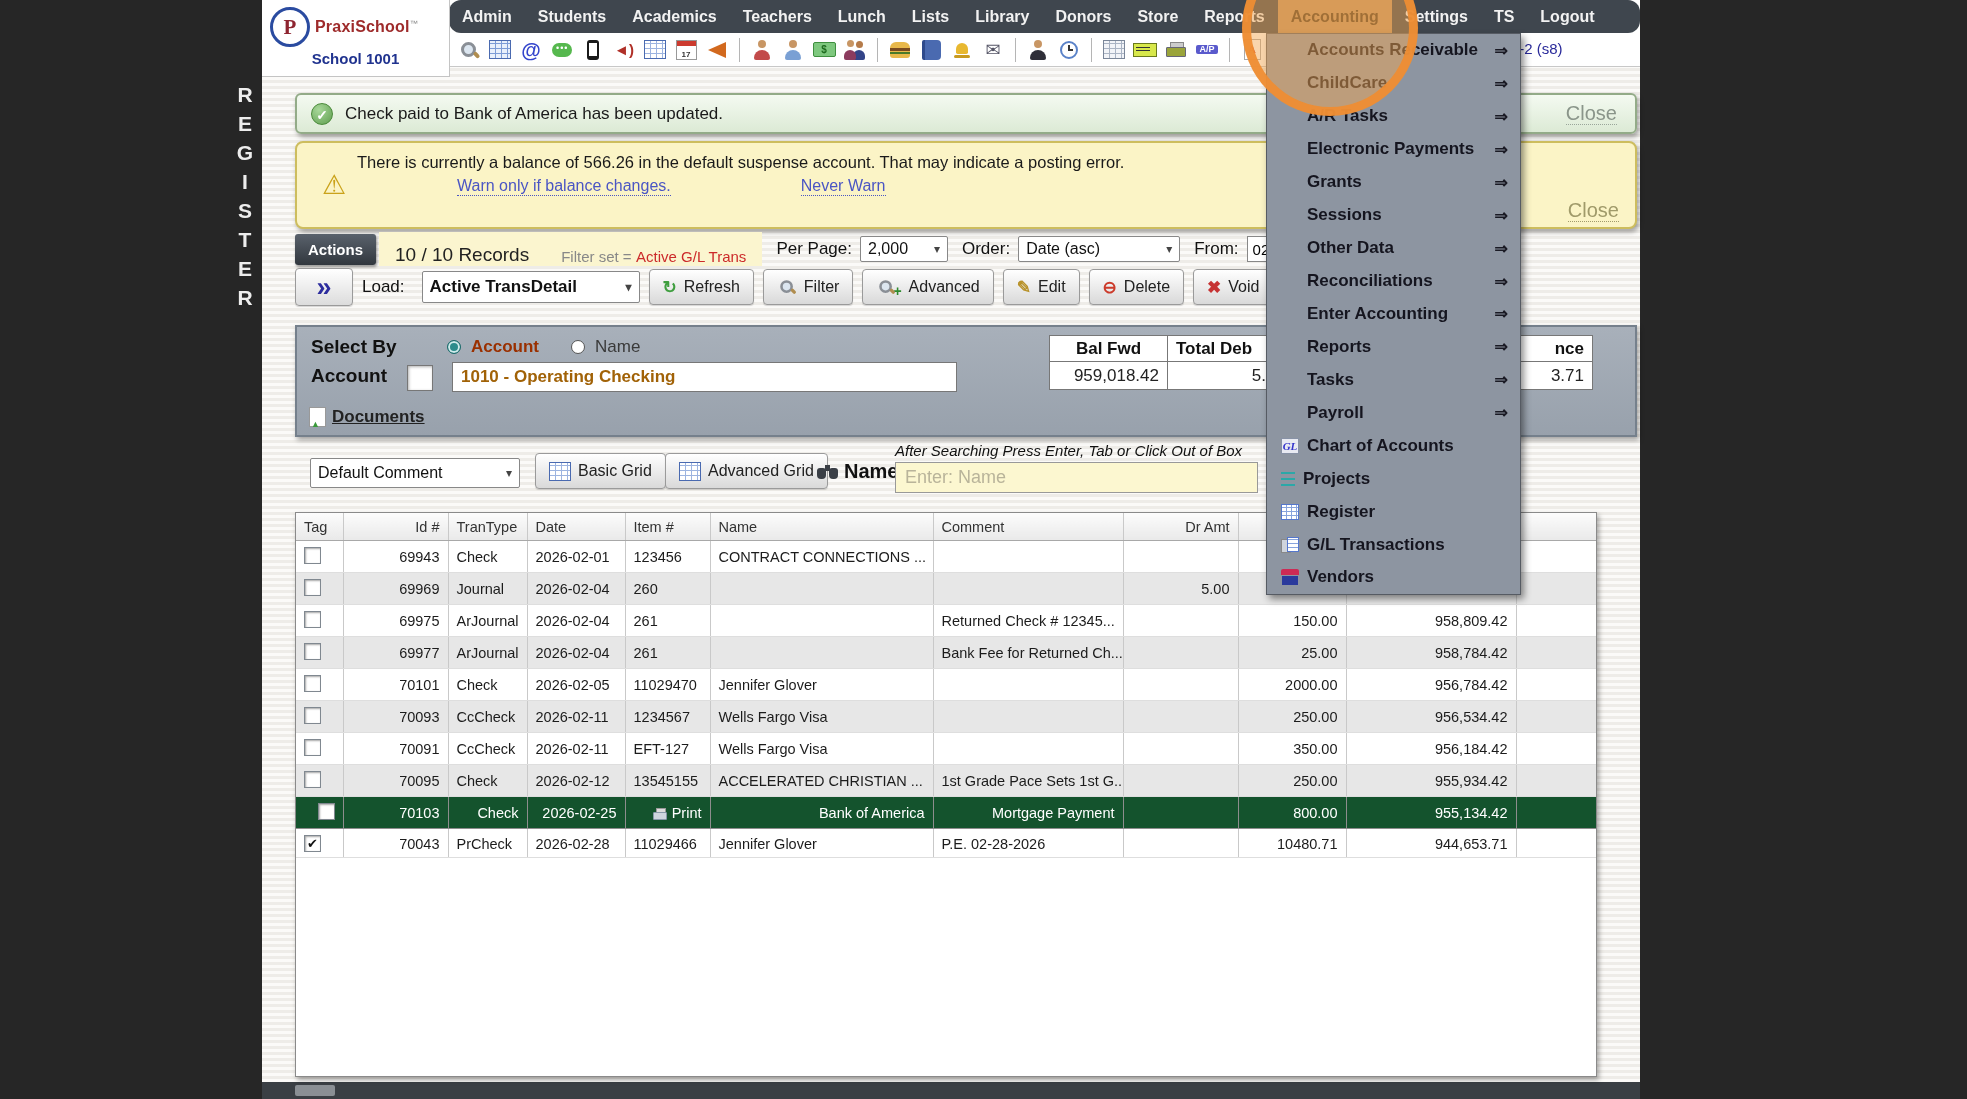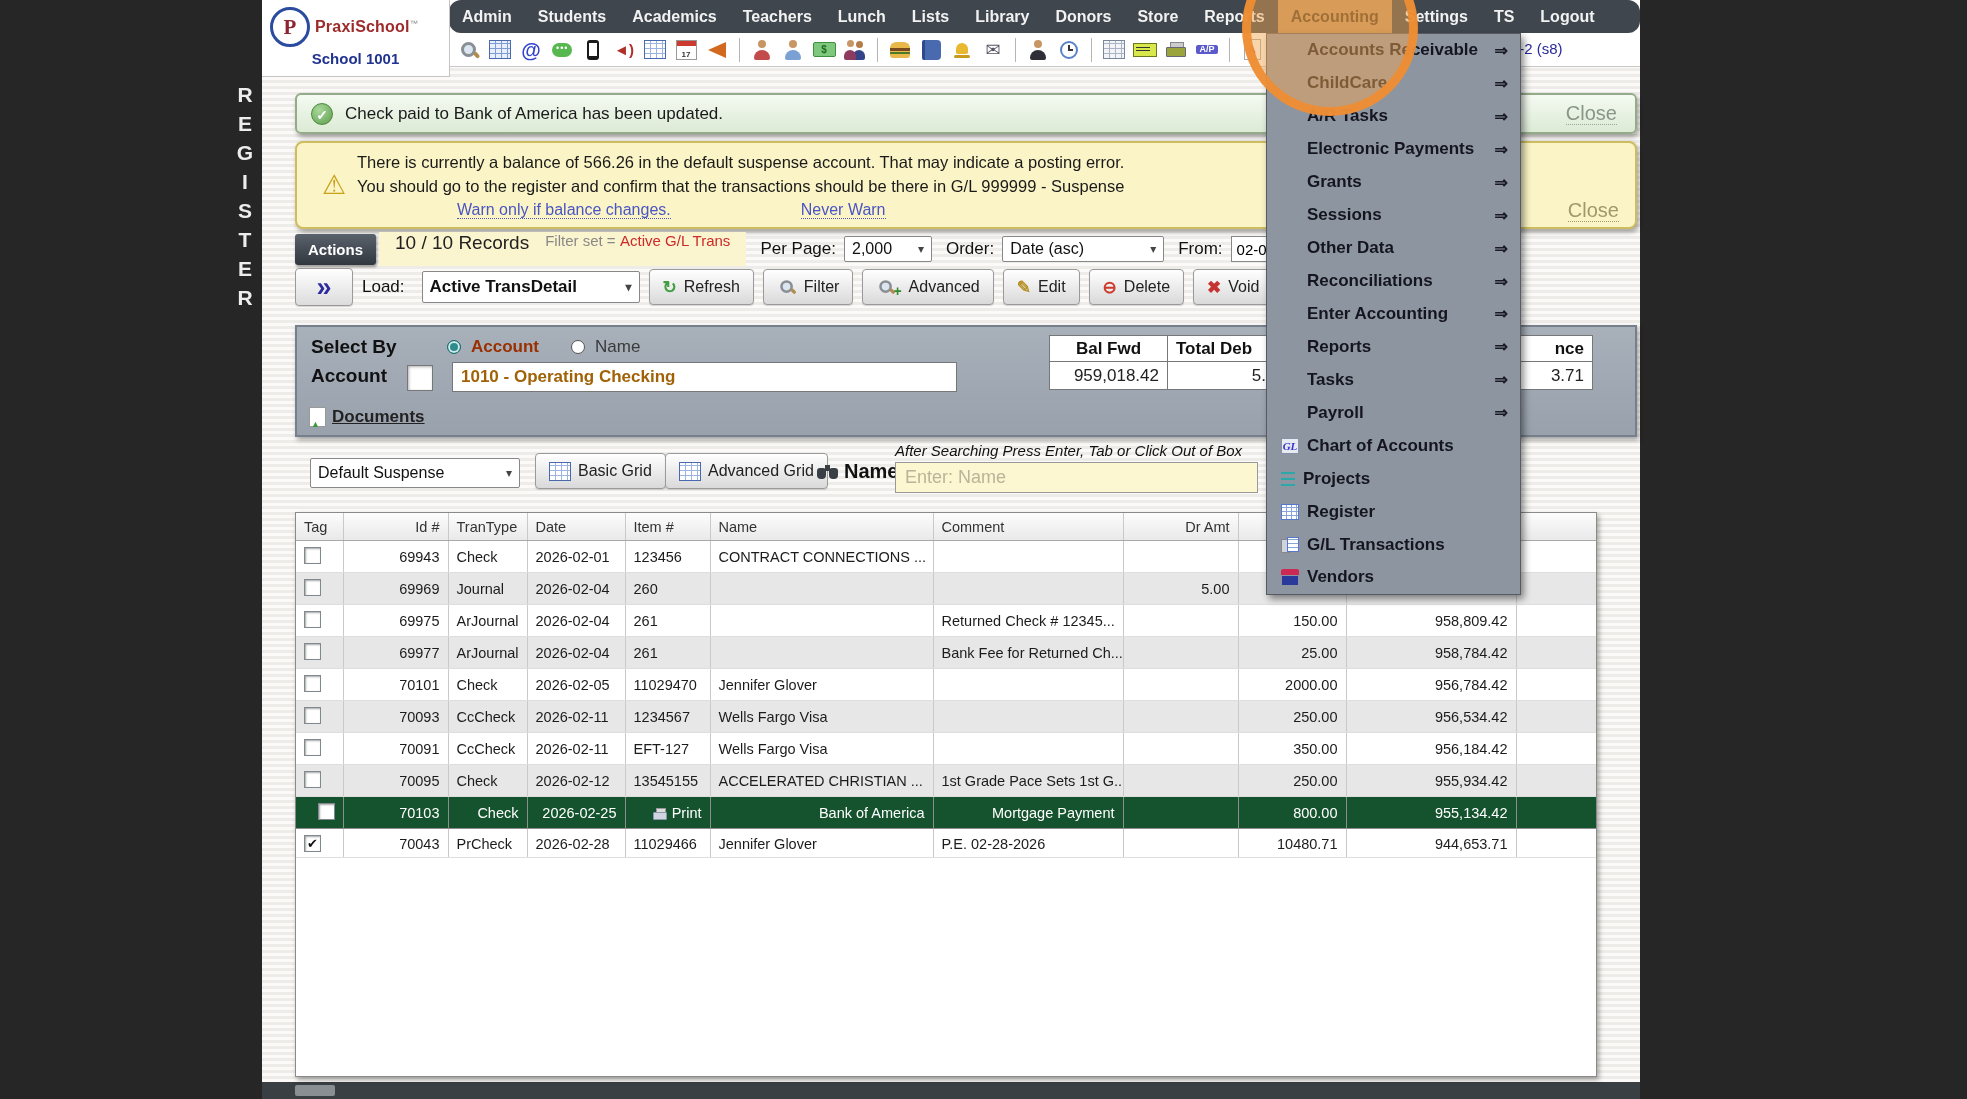--- a/index.html
+++ b/index.html
@@ -89,21 +89,21 @@
   .warn-box{position:absolute;left:33px;top:74px;width:1342px;height:88px;box-sizing:border-box;background:#fbf4c6;border:2px solid #cdbd5e;border-radius:8px;box-shadow:2px 3px 5px rgba(0,0,0,.35);display:flex;padding:8px 14px;}
   .warn-ic{width:46px;color:#caa21a;font-size:27px;display:flex;align-items:center;justify-content:center;flex:none;}
   .warn-lines{font-size:16.5px;color:#1a1a1a;line-height:1.45;}
   .warn-links{margin-top:2px;display:flex;gap:130px;padding-left:100px;}
   .warn-link{color:#4a55c4;font-size:16px;border-bottom:1px dotted #4a55c4;line-height:1.1;}
   .warn-close{position:absolute;right:16px;bottom:5px;color:#a09a6a;font-size:20px;border-bottom:1px dotted #a09a6a;line-height:1.05;}
 
   
   .actions-bar{position:absolute;left:33px;top:165px;width:1342px;height:34px;display:flex;align-items:center;}
   .actions-tab{background:linear-gradient(#5a626c,#31373e);color:#fff;font-weight:bold;font-size:15px;padding:7px 13px;border-radius:3px;box-shadow:1px 2px 3px rgba(0,0,0,.4);}
-  .records-strip{background:#fbf5cf;height:100%;display:flex;align-items:flex-start;gap:16px;padding:0 16px;margin-left:3px;}
+  .records-strip{background:#fbf5cf;height:100%;display:flex;align-items:flex-end;gap:32px;padding:0 16px;margin-left:3px;}
   .records-count{font-size:19px;color:#222;}
   .filter-set{font-size:15px;color:#888;}
   .filter-val{font-size:15px;color:#cc2a2a;}
   .ab-label{font-size:17px;color:#111;margin-left:14px;}
   .fselect{background:#fff;border:1px solid #888;border-radius:2px;display:flex;align-items:center;justify-content:space-between;padding:3px 7px;font-size:16px;color:#111;margin-left:8px;box-sizing:border-box;}
   .fselect .car{color:#444;font-size:12px;margin-left:8px;}
   .from-input{margin-left:8px;width:88px;height:26px;border:1px solid #888;font-size:15px;padding:0 5px;font-family:"Liberation Sans",sans-serif;box-sizing:border-box;}
 
   
   .load-bar{position:absolute;left:33px;top:200px;width:1342px;height:40px;display:flex;align-items:center;gap:9px;}
@@ -319,21 +319,20 @@
       <div class="green-bar">
         <span class="ok-ic">✓</span>
         <span class="msg-text">Check paid to Bank of America has been updated.</span>
         <span class="close-btn">Close</span>
       </div>
 
       <div class="warn-box">
         <div class="warn-ic">⚠</div>
         <div class="warn-lines">
           <div>There is currently a balance of 566.26 in the default suspense account. That may indicate a posting error.</div>
-          <div>You should go to the register and confirm that the transactions should be there in G/L 999999 - Suspense</div>
           <div class="warn-links">
             <span class="warn-link">Warn only if balance changes.</span>
             <span class="warn-link">Never Warn</span>
           </div>
         </div>
         <span class="warn-close">Close</span>
       </div>
 
       <div class="actions-bar">
         <span class="actions-tab">Actions</span>
@@ -412,21 +411,21 @@
         <div class="sum-cell sum-h" style="left:752px;top:8px;width:119px;height:27px;">Bal Fwd</div>
         <div class="sum-cell sum-h" style="left:870px;top:8px;width:108px;height:27px;text-align:left;padding-left:8px;">Total Deb</div>
         <div class="sum-cell sum-v" style="left:752px;top:34px;width:119px;height:29px;">959,018.42</div>
         <div class="sum-cell sum-v" style="left:870px;top:34px;width:108px;height:29px;">5.</div>
         <div class="sum-cell sum-h" style="left:1140px;top:8px;width:156px;height:27px;text-align:right;padding-right:8px;">nce</div>
         <div class="sum-cell sum-v" style="left:1140px;top:34px;width:156px;height:29px;">3.71</div>
       </div>
 
       <div class="grid-ctl">
         <span class="fselect cols-select">
-            <span>Default Suspense</span>
+            <span>Default Comment</span>
             <span class="car">▾</span>
           </span>
         <button class="btn gc-btn gc-basic">
             <span class="i-grid2" style="position:relative"></span>
             <span>Basic Grid</span>
           </button>
         <button class="btn gc-btn gc-adv">
             <span class="i-grid2"></span>
             <span>Advanced Grid</span>
           </button>

